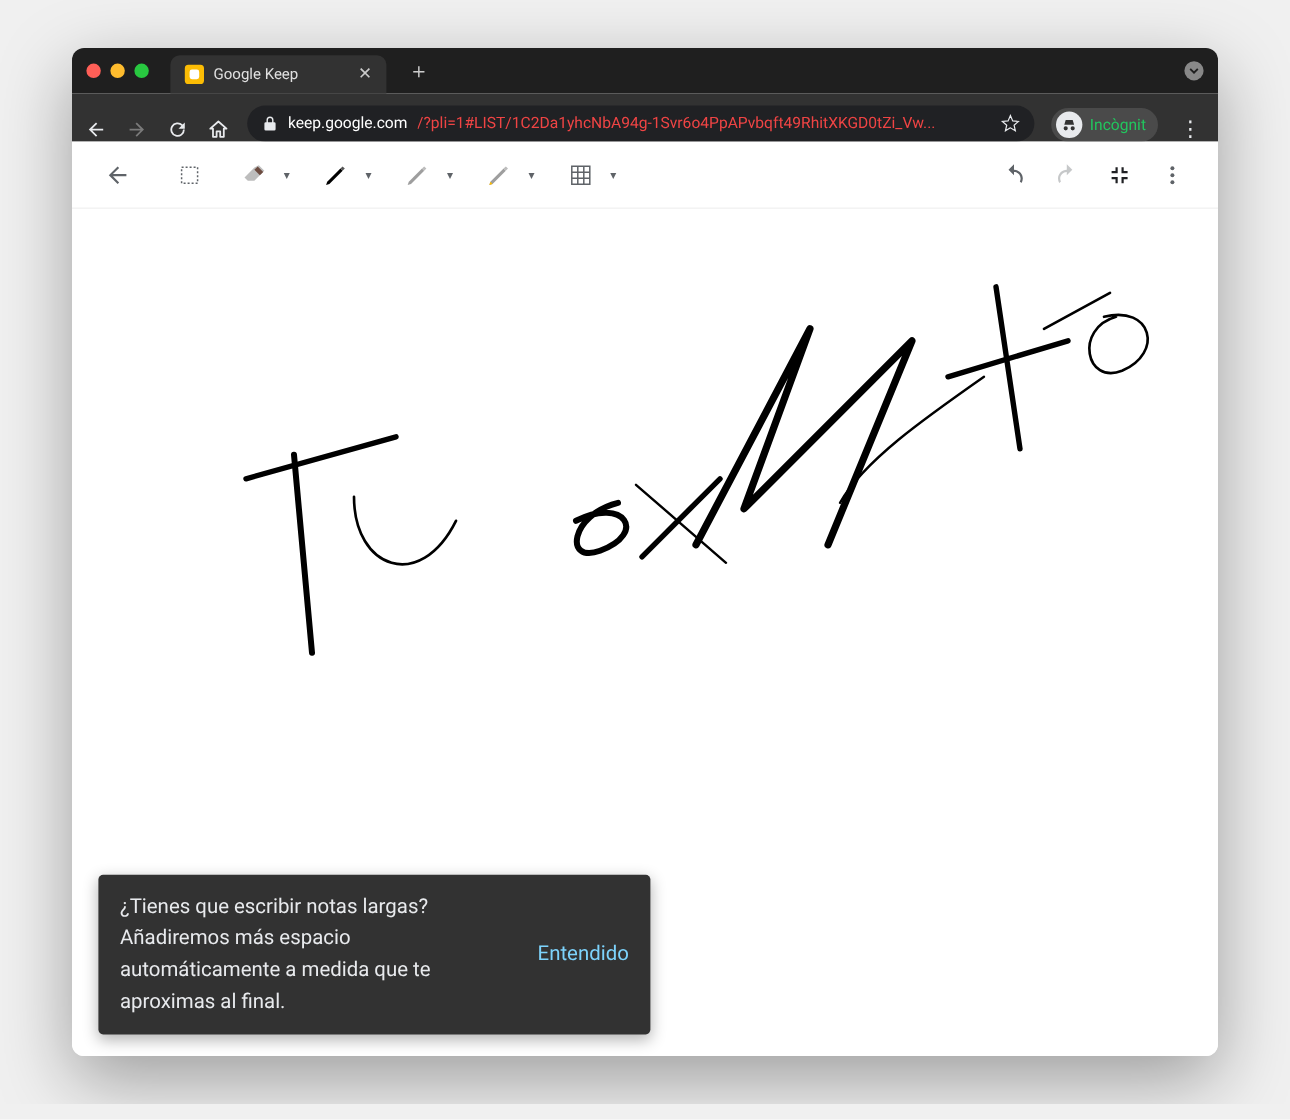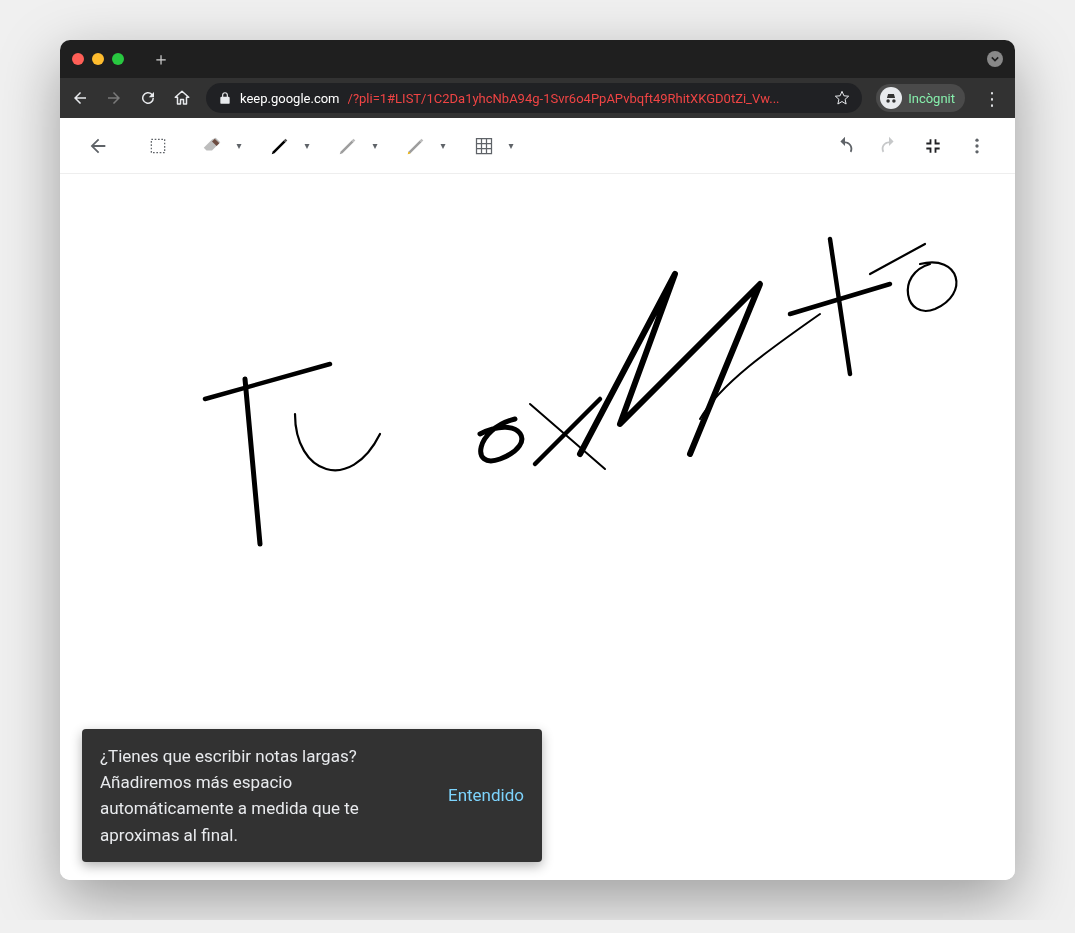--- a/index.html
+++ b/index.html
@@ -86,21 +86,21 @@
     gap:8px;
   }
   .chev-down-circle{
     width:16px;height:16px;border-radius:50%;background:#888;display:flex;align-items:center;justify-content:center;color:#1f1f1f;font-size:10px;
   }
   
   .navbar {
     background: #323232;
     height: 40px;
     display: flex;
-    align-items: center;
+    align-items: flex-end;
     padding: 0 10px;
     gap: 14px;
   }
   .nav-icon {
     width: 20px; height: 20px;
     display: flex; align-items: center; justify-content: center;
     color: #e8eaed;
     cursor: pointer;
   }
   .nav-icon.dim { color: #7a7a7a; }
@@ -120,21 +120,21 @@
   .addr-domain{ color:#fff; }
   .addr-path{ color:#ef4444; white-space:nowrap; overflow:hidden; text-overflow:ellipsis;}
   .incognito {
     background: #4a4a4a;
     border-radius: 15px;
     height: 28px;
     display: flex;
     align-items: center;
     padding: 0 10px 0 4px;
     gap: 6px;
-    color: #86efac;
+    color: #22c55e;
     font-size: 13px;
   }
   .incognito-circle{
     width:22px;height:22px;border-radius:50%;background:#e8eaed;display:flex;align-items:center;justify-content:center;color:#333;font-size:12px;
   }
   .menu-dots {
     color: #e8eaed;
     font-size: 18px;
     cursor: pointer;
     padding: 0 4px;
@@ -204,20 +204,25 @@
 <body>
 
 <div class="browser-window">
 
   <div class="titlebar">
     <div class="traffic-lights">
       <div class="traffic-light tl-red"></div>
       <div class="traffic-light tl-yellow"></div>
       <div class="traffic-light tl-green"></div>
     </div>
+    <div class="tab">
+      <div class="tab-favicon"></div>
+      <div class="tab-title">Google Keep</div>
+      <div class="tab-close">✕</div>
+    </div>
     <div class="new-tab">＋</div>
     <div class="titlebar-right">
       <div class="chev-down-circle">
         <svg width="8" height="8" viewBox="0 0 10 10">
             <path d="M1 3 L5 7 L9 3" stroke="#1f1f1f" stroke-width="2" fill="none"></path>
           </svg>
       </div>
     </div>
   </div>
 

